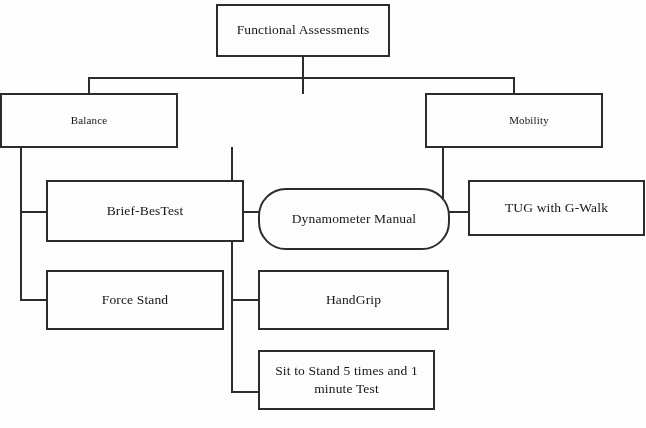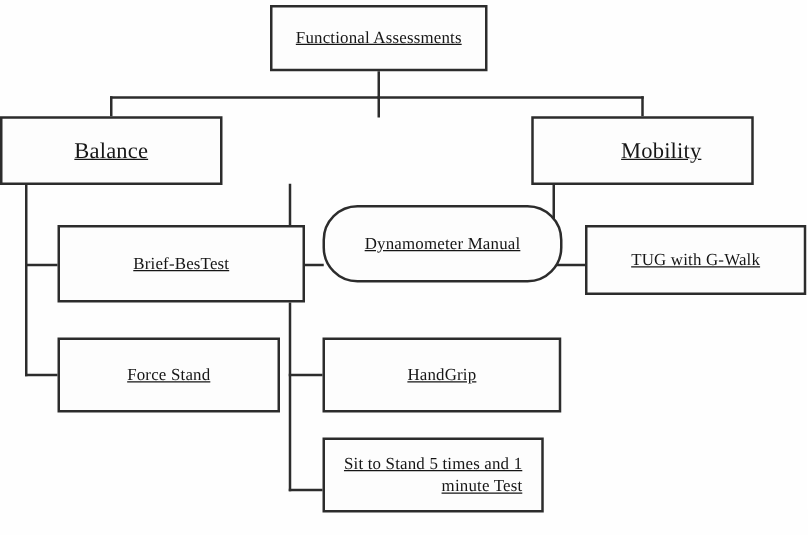--- a/index.html
+++ b/index.html
@@ -25,35 +25,34 @@
     pointer-events: none;
   }
   .node {
     position: absolute;
     box-sizing: border-box;
     background: #fdfdfd;
     border: 2px solid #2c2c2c;
     display: flex;
     align-items: center;
     justify-content: center;
-    text-align: right;
+    text-align: center;
     color: #161616;
     font-size: 13.5px;
     line-height: 1.35;
     letter-spacing: 0.15px;
     padding: 2px 6px;
     z-index: 2;
-    text-decoration: underline;
   }
   .node .label {
     display: block;
     white-space: pre-line;
   }
   .node.root { font-size: 13.5px; }
-  .node.level1 { font-size: 18px; }
+  .node.level1 { font-size: 11px; }
   .node.leaf { font-size: 13.5px; }
 </style>
 </head>
 <body>
 
 <div id="canvas">
 
   <svg class="connectors" viewBox="0 0 646 428" width="646" height="428" xmlns="http://www.w3.org/2000/svg">
     <g stroke="#2c2c2c" stroke-width="2" fill="none" stroke-linecap="square">
 
@@ -93,21 +92,21 @@
   </div>
 
   <div class="node leaf" style="left:46px; top:180px; width:198px; height:62px;">
     <span class="label">Brief-BesTest</span>
   </div>
 
   <div class="node leaf" style="left:46px; top:270px; width:178px; height:60px;">
     <span class="label">Force Stand</span>
   </div>
 
-  <div class="node leaf" style="left:258px; top:164px; width:192px; height:62px;border-radius:28px;">
+  <div class="node leaf" style="left:258px; top:188px; width:192px; height:62px;border-radius:28px;">
     <span class="label">Dynamometer Manual</span>
   </div>
 
   <div class="node leaf" style="left:258px; top:270px; width:191px; height:60px;">
     <span class="label">HandGrip</span>
   </div>
 
   <div class="node leaf" style="left:258px; top:350px; width:177px; height:60px;">
     <span class="label">Sit to Stand 5 times and 1
 minute Test</span>

